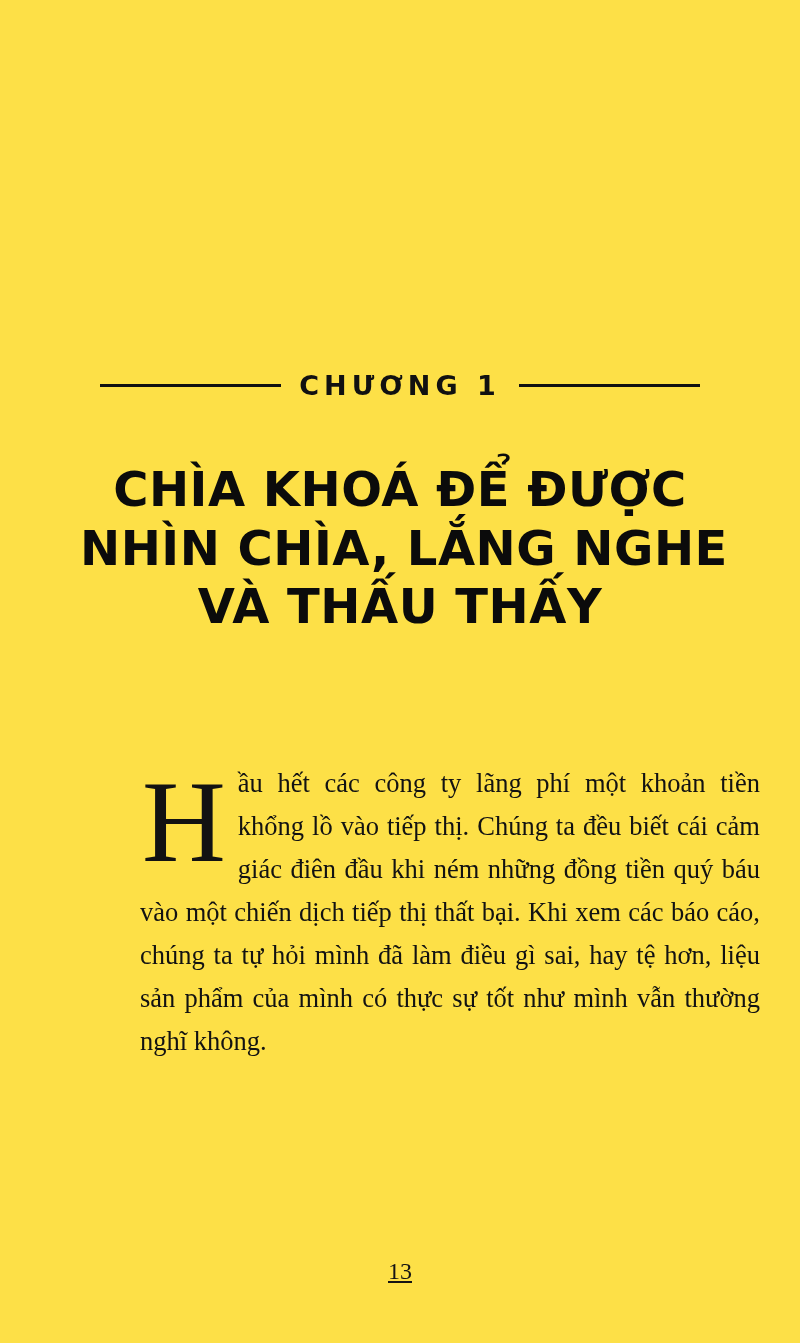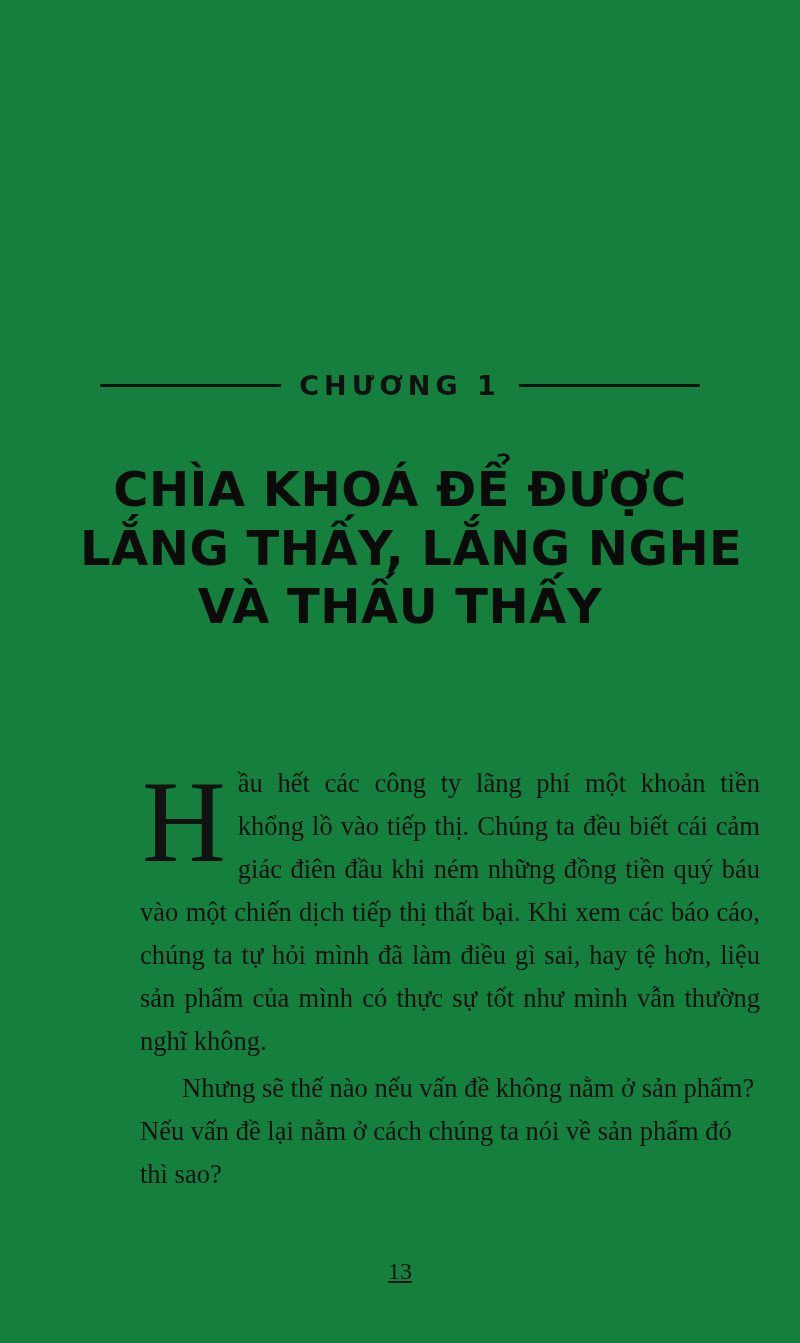--- a/index.html
+++ b/index.html
@@ -12,21 +12,21 @@
     height: 1343px;
     position: relative;
     font-family: "Liberation Serif", serif;
     color: #0a0a0a;
     overflow: hidden;
   }
 
   .page {
     position: absolute;
     inset: 0;
-    background: #15803d;
+    background: #fde047;
     padding-left: 14px;
   }
 
   
   .chapter-label-row {
     position: absolute;
     top: 370px;
     left: 100px;
     width: 600px;
     display: flex;
@@ -124,24 +124,23 @@
 <div class="page">
 
   <div class="chapter-label-row">
     <div class="rule"></div>
     <div class="chapter-label">CHƯƠNG 1</div>
     <div class="rule"></div>
   </div>
 
   <h1 class="chapter-title">
     <span class="tline">CHÌA KHOÁ ĐỂ ĐƯỢC</span>
-    <span class="tline">LẮNG THẤY, LẮNG NGHE</span>
+    <span class="tline">NHÌN CHÌA, LẮNG NGHE</span>
     <span class="tline">VÀ THẤU THẤY</span>
   </h1>
 
   <div class="body-text">
     <p class="para-first">Hầu hết các công ty lãng phí một khoản tiền khổng lồ vào tiếp thị. Chúng ta đều biết cái cảm giác điên đầu khi ném những đồng tiền quý báu vào một chiến dịch tiếp thị thất bại. Khi xem các báo cáo, chúng ta tự hỏi mình đã làm điều gì sai, hay tệ hơn, liệu sản phẩm của mình có thực sự tốt như mình vẫn thường nghĩ không.</p>
-    <p class="para-next para-last">Nhưng sẽ thế nào nếu vấn đề không nằm ở sản phẩm? Nếu vấn đề lại nằm ở cách chúng ta nói về sản phẩm đó thì sao?</p>
   </div>
 
   <div class="folio">13</div>
 
 </div>
 
 </body></html>

